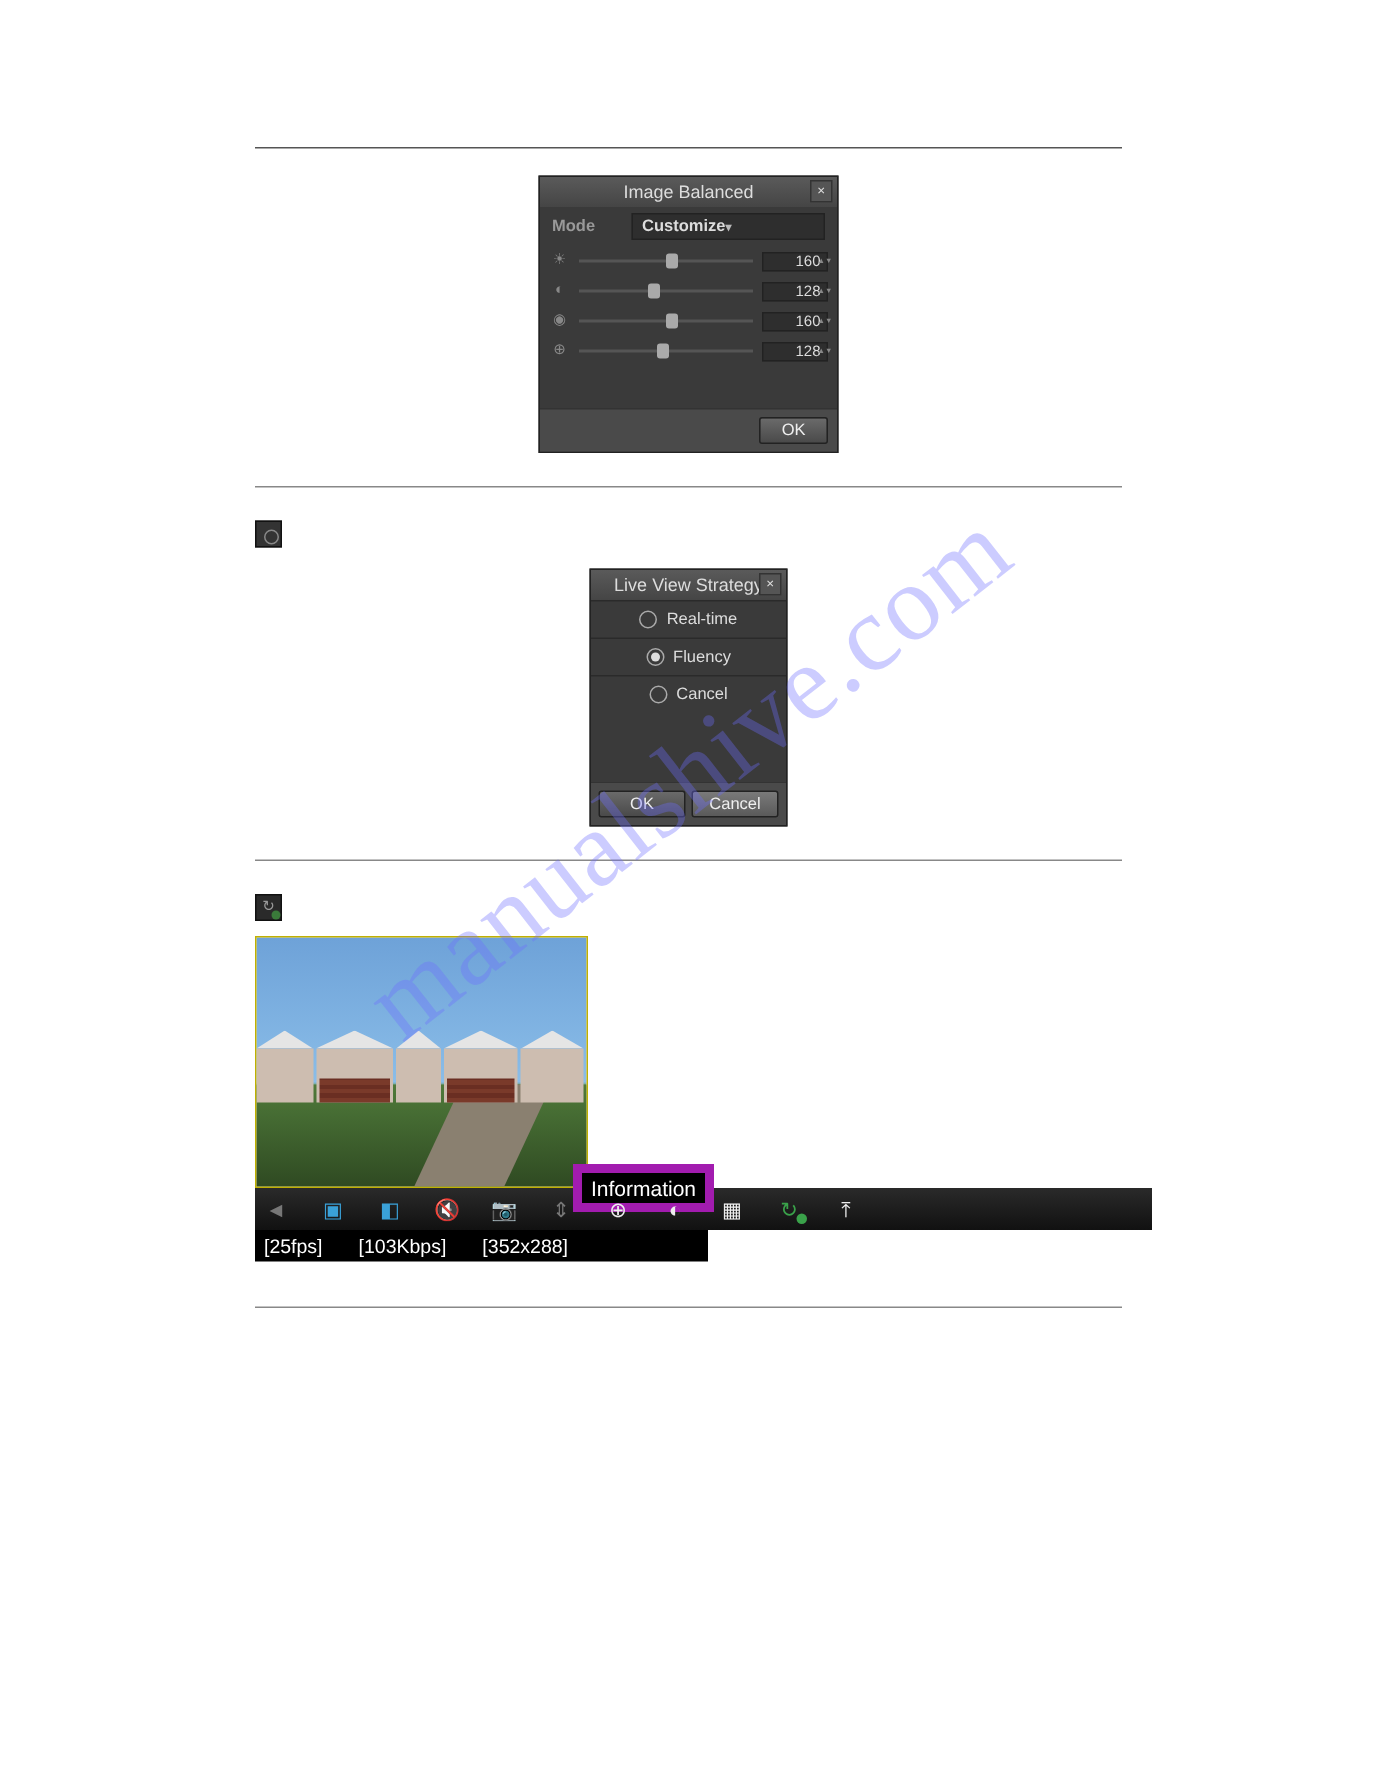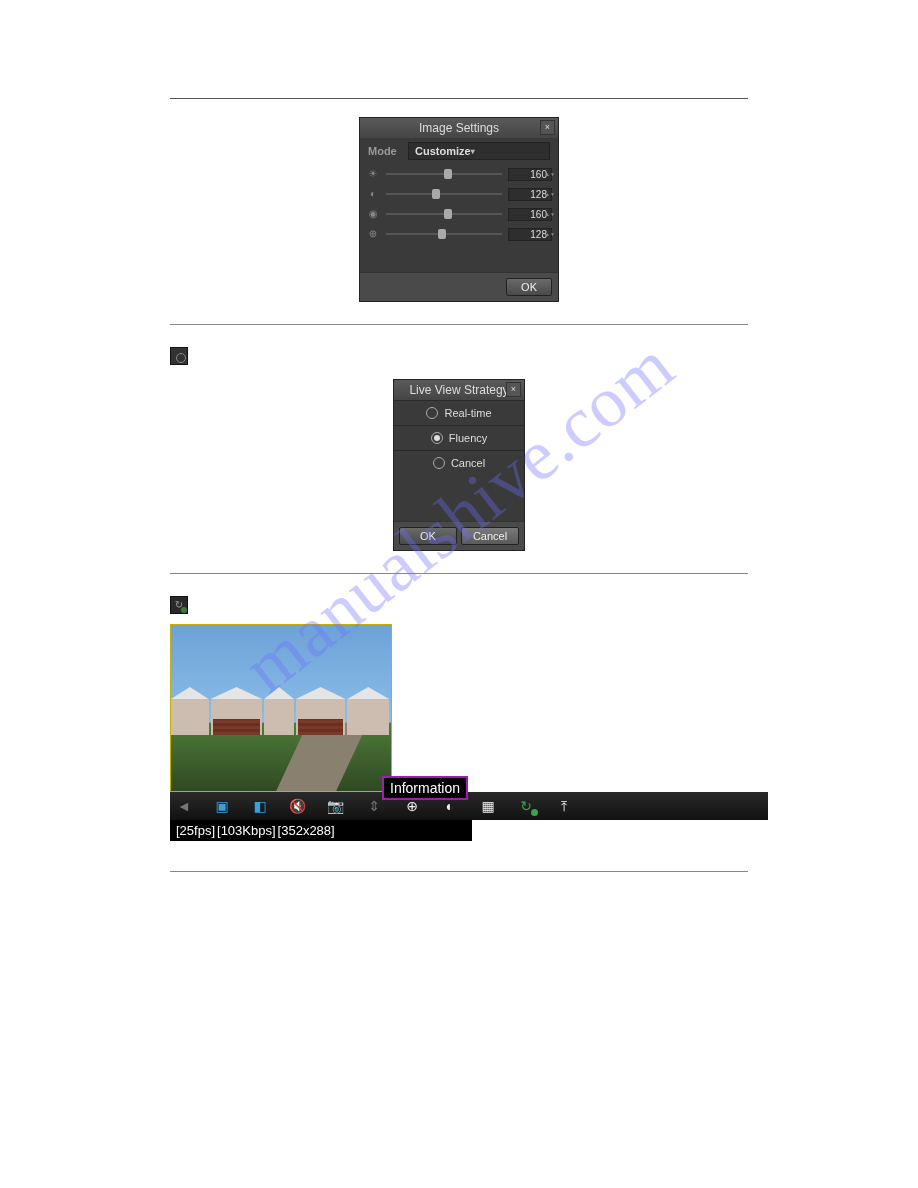--- a/index.html
+++ b/index.html
@@ -70,20 +70,21 @@
 }
 .mode-row .sel {
   flex: 1;
   background: #2e2e2e;
   color: #ddd;
   padding: 2px 6px;
   border: 1px solid #222;
   display: flex;
   justify-content: flex-start;
   align-items: center;
+  margin-left: 13px;
 }
 .mode-row .sel .caret {
   font-size: 8px;
   opacity: .8;
 }
 .slider-row {
   display: flex;
   align-items: center;
   padding: 3px 6px;
 }
@@ -298,21 +299,21 @@
   position: absolute;
   bottom: 0; left: 0; right: 0; height: 68px;
   background: linear-gradient(#4f7a3a,#2f4a22);
 }
 .info-tooltip {
   position: absolute;
   left: 212px;
   top: 152px;
   background: #000;
   color: #fff;
-  border: 2px solid #a21caf;
+  border: 6px solid #a21caf;
   padding: 2px 6px;
   font-size: 14px;
 }
 
 .toolbar {
   background: linear-gradient(#2a2a2a,#111);
   height: 24px;
   width: 590px;
   display: flex;
   align-items: center;
@@ -336,21 +337,21 @@
   content:""; position:absolute; right:-2px; bottom:-1px;
   width:7px; height:7px; background:#3aa24a; border-radius:50%;
 }
 .statusbar {
   background: #000;
   color: #fff;
   width: 290px;
   padding: 3px 6px;
   font-size: 13px;
   display: flex;
-  gap: 2px;
+  gap: 24px;
 }
 
 .wm {
   position: absolute;
   left: 50%;
   top: 52%;
   transform: translate(-50%,-50%) rotate(-38deg);
   font-size: 72px;
   color: rgba(110,110,255,0.35);
   white-space: nowrap;
@@ -361,21 +362,21 @@
 </style>
 </head>
 <body>
 
 <div class="page">
   <hr class="hr">
 
   
   <div class="dlg image-settings">
     <div class="dlg-title">
-      <span>Image Settings</span>
+      <span>Image Balanced</span>
       <span class="x">×</span>
     </div>
     <div class="mode-row">
       <span class="lbl">Mode</span>
       <span class="sel">
         <span>Customize</span>
         <span class="caret">▾</span>
       </span>
     </div>
     <div id="sliders">

